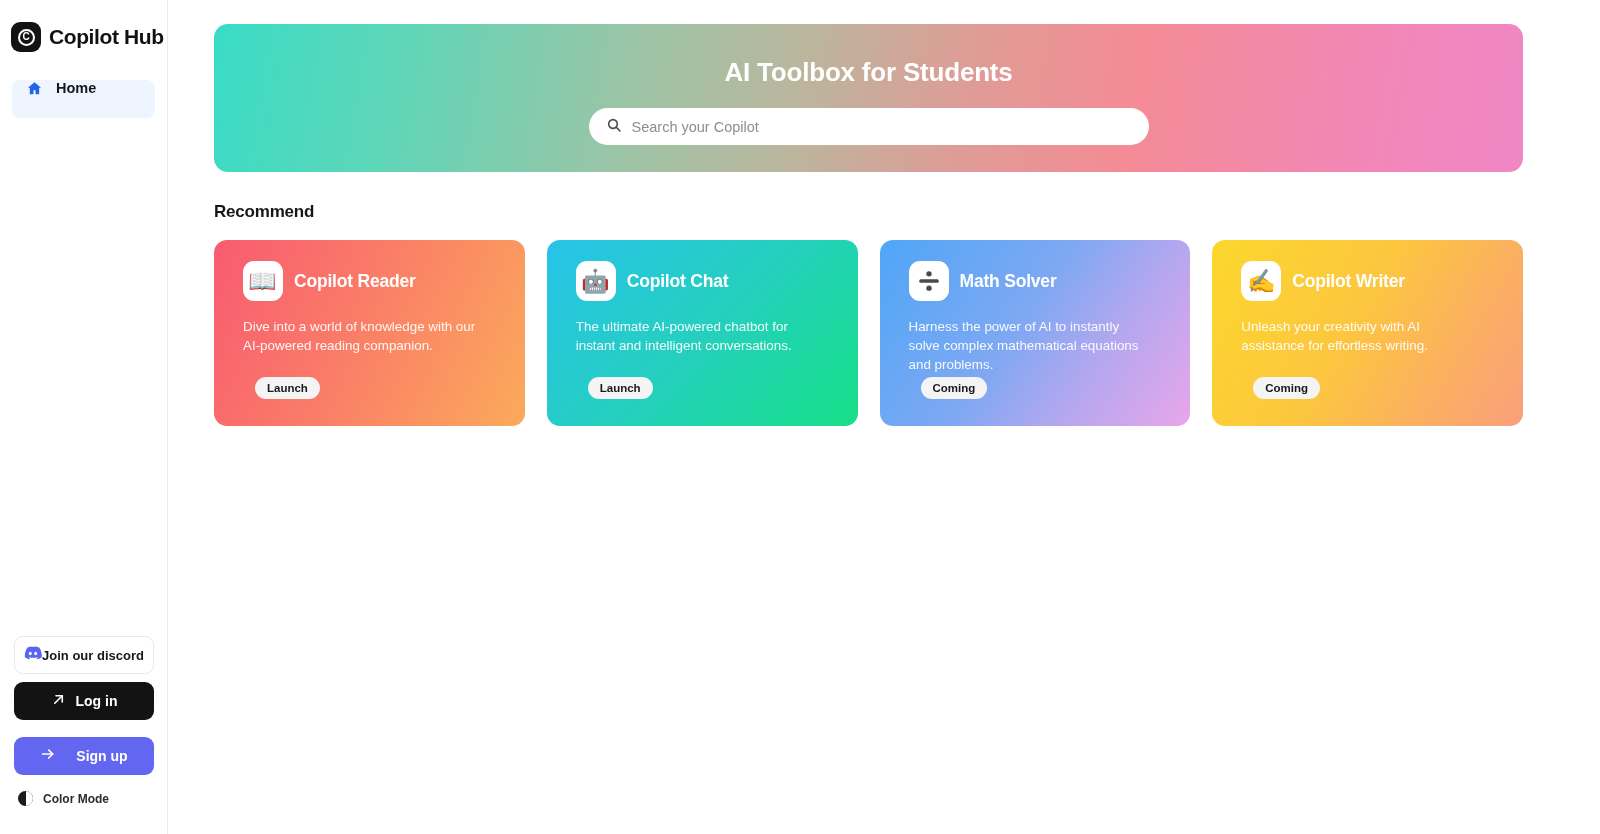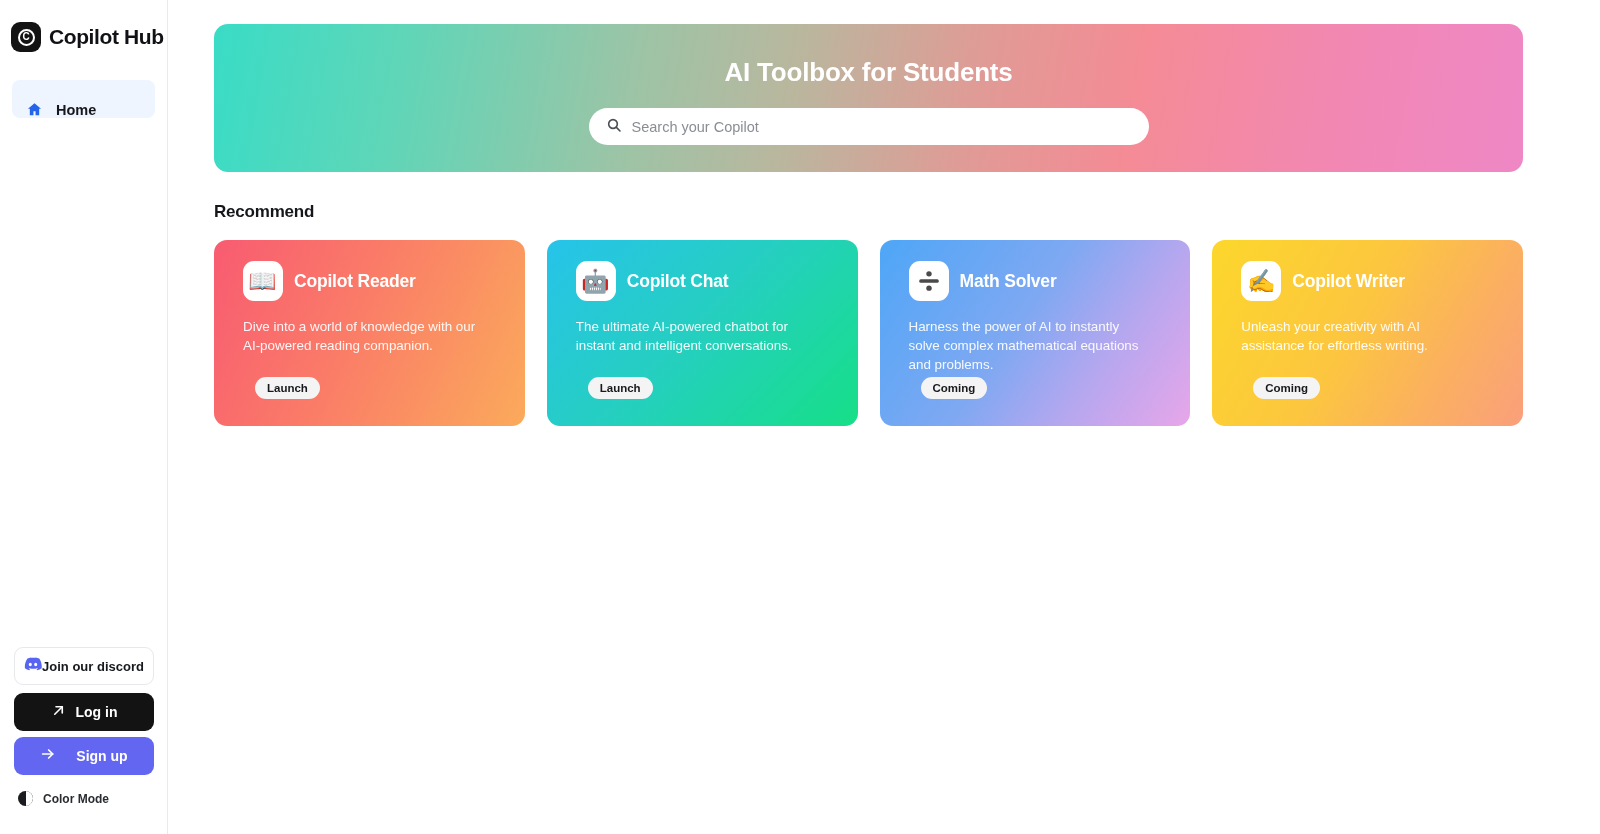--- a/index.html
+++ b/index.html
@@ -36,21 +36,21 @@
     font-size: 10px; font-weight: 700; color: #fff;
     line-height: 1;
   }
   .brand-name {
     font-size: 21px; font-weight: 800; color: #111215;
     letter-spacing: -0.4px; white-space: nowrap;
   }
 
   .nav { margin-top: 28px; padding: 0 12px; }
   .nav-item {
-    display: flex; align-items: flex-end; gap: 13px;
+    display: flex; align-items: flex-start; gap: 13px;
     height: 38px; padding: 0 14px;
     border-radius: 8px;
     background: #eef5ff;
     cursor: pointer;
   }
   .nav-item .label { font-size: 14.5px; font-weight: 700; color: #16181d; }
   .home-ico { width: 17px; height: 17px; display:block; }
 
   .side-bottom {
     position: absolute; left: 0; bottom: 28px; width: 168px;
@@ -64,21 +64,21 @@
   }
   .discord-btn .label { font-size: 13px; font-weight: 700; color: #16181d; white-space: nowrap; }
   .login-btn {
     margin-top: 8px;
     display: flex; align-items: center; justify-content: center; gap: 10px;
     height: 38px; border-radius: 9px;
     background: #131314; cursor: pointer;
   }
   .login-btn .label { font-size: 14px; font-weight: 700; color: #fff; }
   .signup-btn {
-    margin-top: 6px;
+    margin-top: 17px;
     display: flex; align-items: center; justify-content: center; gap: 20px;
     height: 38px; border-radius: 9px;
     background: #6366f1; cursor: pointer;
   }
   .signup-btn .label { font-size: 14px; font-weight: 700; color: #fff; }
   .color-mode {
     margin-top: 16px; padding-left: 4px;
     display: flex; align-items: center; gap: 10px; cursor: pointer;
   }
   .color-mode .label { font-size: 12px; font-weight: 600; color: #2a2c31; }

